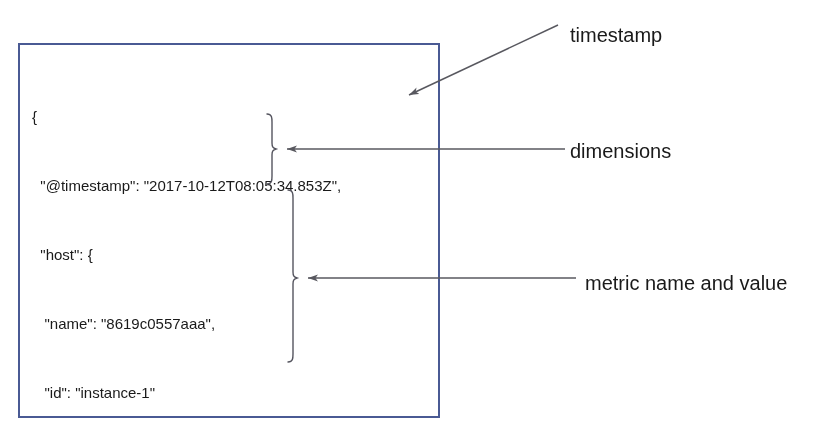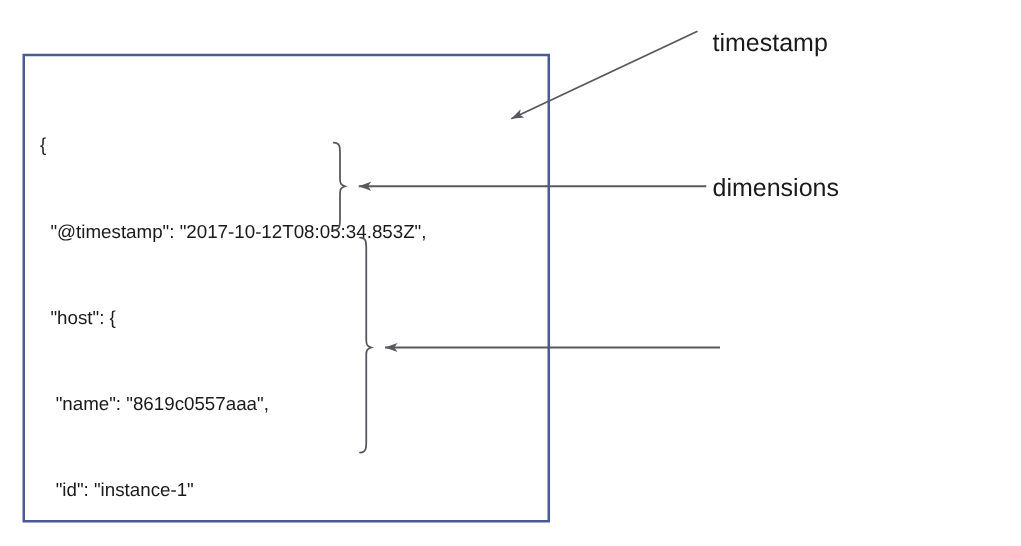--- a/index.html
+++ b/index.html
@@ -117,14 +117,15 @@
              L293,354
              C293,358 293,362 288,362" fill="none" stroke="#55555f" stroke-width="1.4" stroke-linecap="round"></path>
 
     <line x1="576" y1="278" x2="308" y2="278" stroke="#58585f" stroke-width="1.5" marker-end="url(#arrowhead)"></line>
   </svg>
 
   <div class="annot-label" id="label-timestamp">timestamp</div>
 
   <div class="annot-label" id="label-dimensions">dimensions</div>
 
+  <div class="annot-label" id="label-metric">metric name and value</div>
 
 </div>
 
 </body></html>

